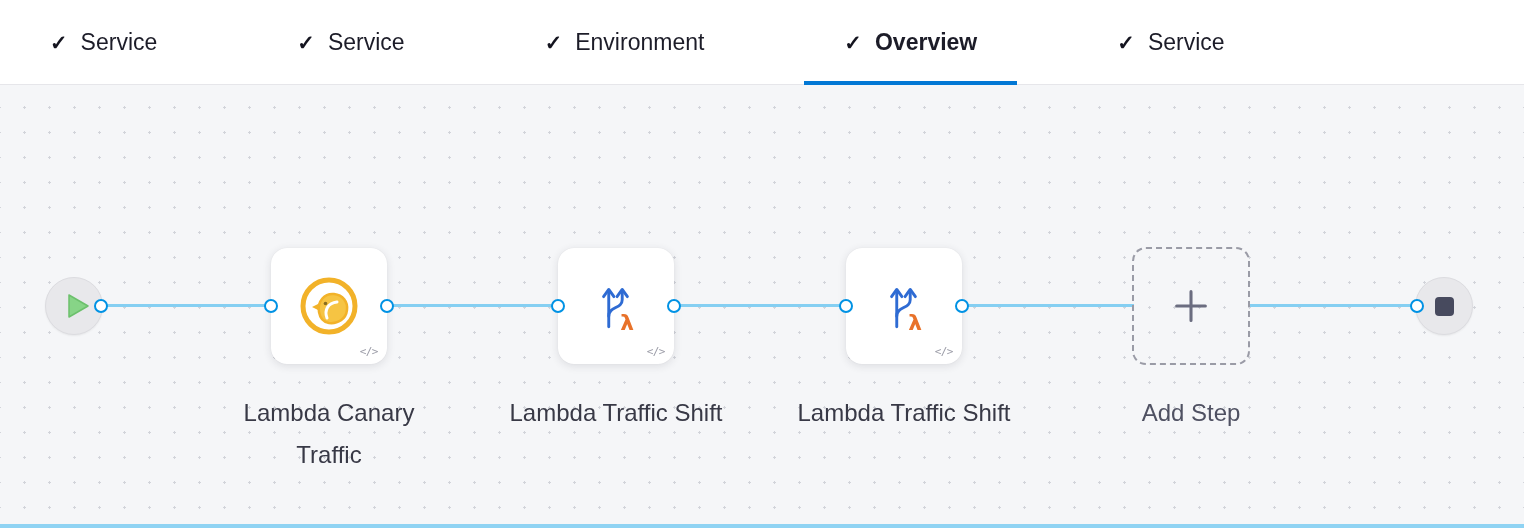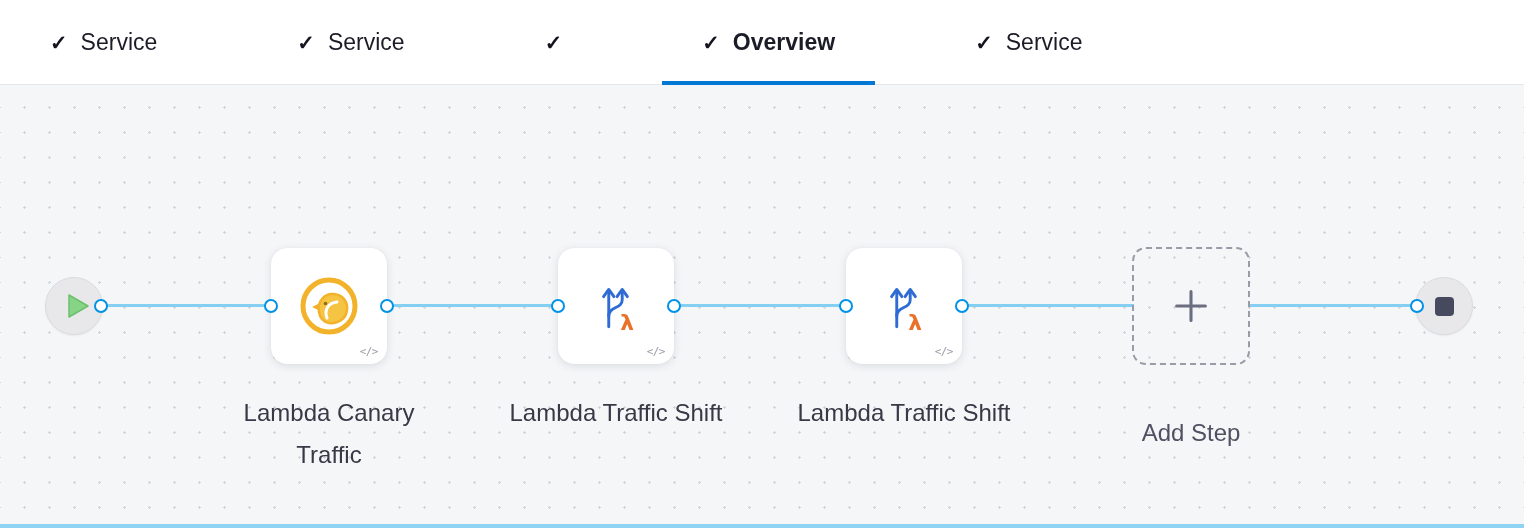--- a/index.html
+++ b/index.html
@@ -59,20 +59,21 @@
   <div class="tab">
     <span class="check">✓</span>
     <span>Service</span>
   </div>
   <div class="tab">
     <span class="check">✓</span>
     <span>Service</span>
   </div>
   <div class="tab">
     <span class="check">✓</span>
+    <span>Environment</span>
   </div>
   <div class="tab active">
     <span class="check">✓</span>
     <span>Overview</span>
   </div>
   <div class="tab">
     <span class="check">✓</span>
     <span>Service</span>
   </div>
 </div>
@@ -149,16 +150,16 @@
   <div class="port" style="left:380px;"></div>
   <div class="port" style="left:551px;"></div>
   <div class="port" style="left:667px;"></div>
   <div class="port" style="left:839px;"></div>
   <div class="port" style="left:955px;"></div>
   <div class="port" style="left:1410px;"></div>
 
   <div class="node-label" style="left:219px;">Lambda Canary Traffic</div>
   <div class="node-label" style="left:506px;">Lambda Traffic Shift</div>
   <div class="node-label" style="left:794px;">Lambda Traffic Shift</div>
-  <div class="node-label dim" style="left:1081px;margin-top:20px;">Add Step</div>
+  <div class="node-label dim" style="left:1081px;">Add Step</div>
 
   <div class="bottom-divider"></div>
 </div>
 
 </body></html>

